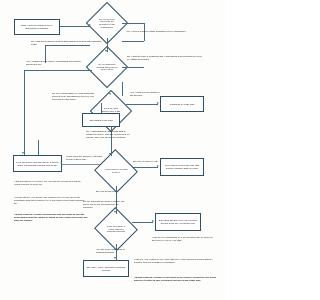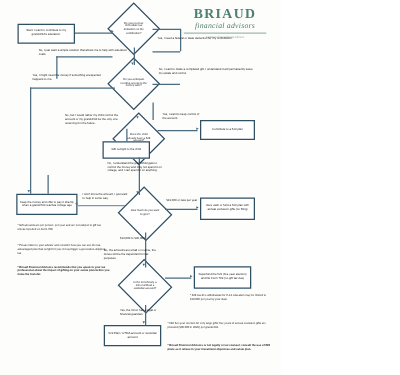--- a/index.html
+++ b/index.html
@@ -132,26 +132,20 @@
     font-size: 2.2px;
     line-height: 2.9px;
     color: #1c1c1c;
   }
 </style>
 </head>
 <body>
 
 <div id="page">
 
-  <div class="logo-wrap">
-    <div class="logo-main">BRIAUD</div>
-    <div class="logo-sub">financial advisors</div>
-    <div class="logo-rule"></div>
-    <div class="logo-tag">registered investment advisor</div>
-  </div>
 
   <div class="node box strong" style="left:14px; top:19px; width:46px; height:16px;">
     <span class="t">Start: I want to contribute to my grandchild's education.</span>
   </div>
 
   <div class="diamond" style="left:92px; top:8px; width:30px; height:30px;">
     <div class="dshape"></div>
     <div class="dtext">Do you need an immediate tax deduction on the contribution?</div>
   </div>
 

